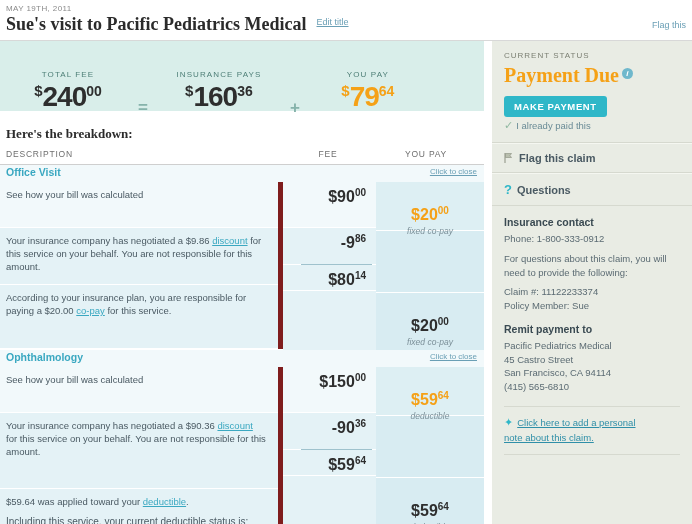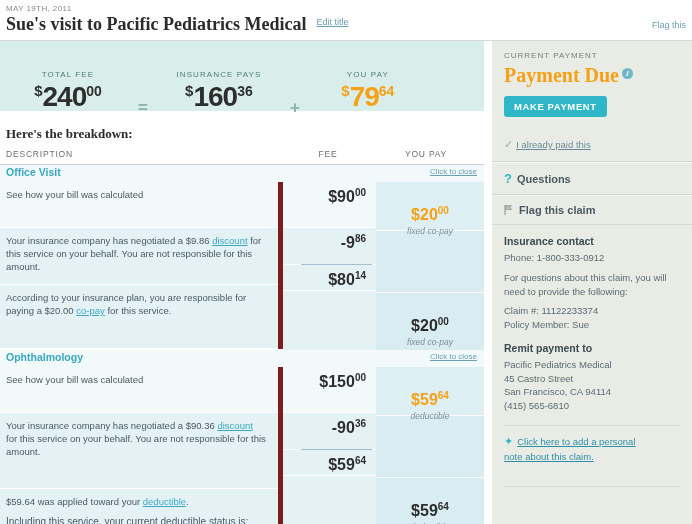--- a/index.html
+++ b/index.html
@@ -156,21 +156,21 @@
     background: #6fb8cc; color: #fff; font-size: 8px; font-style: italic;
     font-weight: bold; text-align: center; line-height: 11px;
     vertical-align: 6px; margin-left: 3px;
   }
   .pay-btn {
     margin-top: 9px; display: inline-block;
     background: #2fb7c8; color: #ffffff; font-size: 9.5px; font-weight: bold;
     letter-spacing: .6px; padding: 5px 10px; border-radius: 3px;
   }
   .already {
-    margin-top: 21px; font-size: 9.5px; color: #6a8b96; text-decoration: underline;
+    margin-top: 2px; font-size: 9.5px; color: #6a8b96;
   }
   .check {
     display: inline-block; color: #8fb8a0; font-size: 11px; margin-right: 3px;
   }
   .side-div {
     height: 1px; background: #d6d9cf; margin: 10px 0 0 0;
   }
   .side-link {
     padding: 8px 12px; font-size: 11px; font-weight: bold; color: #4a5a63;
     border-bottom: 1px solid #d6d9cf; border-top: 1px solid #f5f7f1;
@@ -186,21 +186,21 @@
   .blk h4 {
     margin: 0 0 4px 0; font-size: 10.5px; color: #3a4a52;
   }
   .blk p { margin: 0 0 6px 0; font-size: 9.5px; line-height: 1.45; color: #5b6b73; }
   .note {
     margin: 12px 12px 0 12px; padding-top: 8px;
     border-top: 1px solid #d6d9cf; font-size: 9.5px; line-height: 1.45;
   }
   .note a { color: #2f8fa8; text-decoration: underline; }
   .note-ico { color: #2fb7c8; margin-right: 4px; font-size: 11px; }
-  .note-bottom { border-bottom: 1px solid #d6d9cf; padding-bottom: 22px; }
+  .note-bottom { border-bottom: 1px solid #d6d9cf; padding-bottom: 9px; }
 </style>
 </head>
 <body>
 
 <div class="page">
 
   <div class="date">MAY 19TH, 2011</div>
   <div class="title-row">
     <span class="title">Sue's visit to Pacific Pediatrics Medical</span>
     <a class="edit-title">Edit title</a>
@@ -332,44 +332,44 @@
         <div class="rrow" style="height:49px;">
           <div class="money"><span class="d">$</span><span class="d">59</span><span class="c">64</span></div>
           <div class="sub">deductible</div>
         </div>
       </div>
     </div>
   </div>
 
   <div class="side">
     <div class="side-pad">
-      <div class="cur-status-lbl">CURRENT PAYMENT</div>
+      <div class="cur-status-lbl">CURRENT STATUS</div>
       <div class="status-row">
         <span class="status-txt">Payment Due</span><span class="info-dot">i</span>
       </div>
       <div>
         <span class="pay-btn">MAKE PAYMENT</span>
       </div>
       <div class="already">
         <span class="check">✓</span><span>I already paid this</span>
       </div>
     </div>
     <div class="side-div"></div>
 
-    <div class="side-link">
-      <span class="q">?</span><span>Questions</span>
-    </div>
     <div class="side-link">
       <span class="flag-ico">
         <svg width="9" height="10" viewBox="0 0 9 10">
             <path d="M1 0 v10" stroke="#8a8f80" stroke-width="1" fill="none"></path>
             <path d="M1.5 0.5 h6 l-1.5 2 1.5 2 h-6 z" fill="#b9bfae" stroke="#8a8f80" stroke-width="0.6"></path>
           </svg>
       </span><span>Flag this claim</span>
     </div>
+    <div class="side-link">
+      <span class="q">?</span><span>Questions</span>
+    </div>
 
     <div class="blk">
       <h4>Insurance contact</h4>
       <p>Phone: 1-800-333-0912</p>
       <p>For questions about this claim, you will need to provide the following:</p>
       <p style="margin-bottom:0;">Claim #: 11122233374</p>
       <p>Policy Member: Sue</p>
     </div>
 
     <div class="blk" style="padding-top:4px;">

